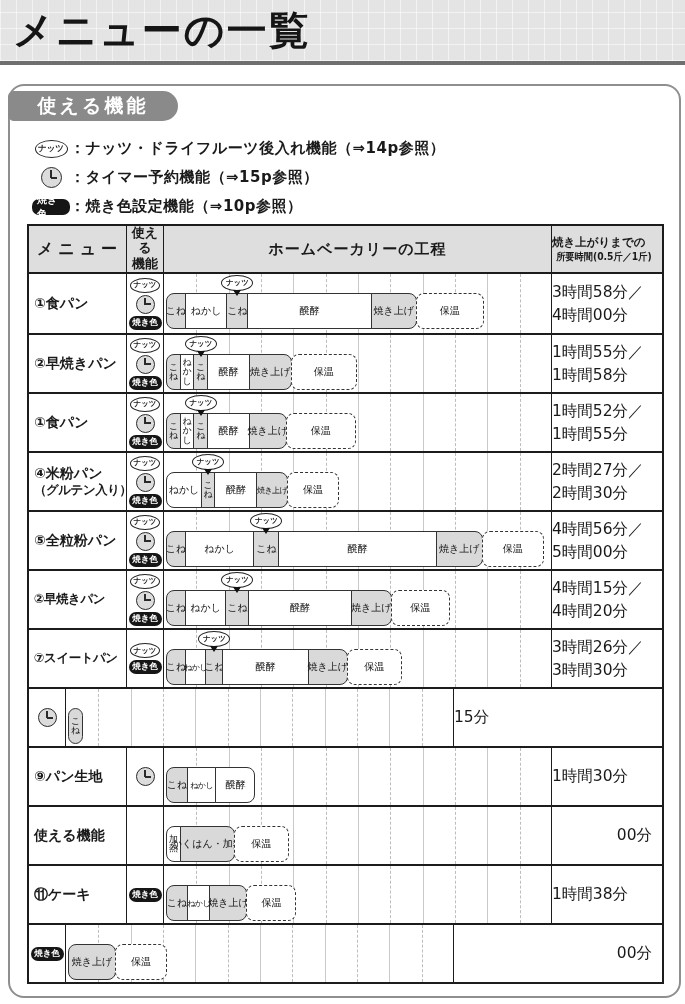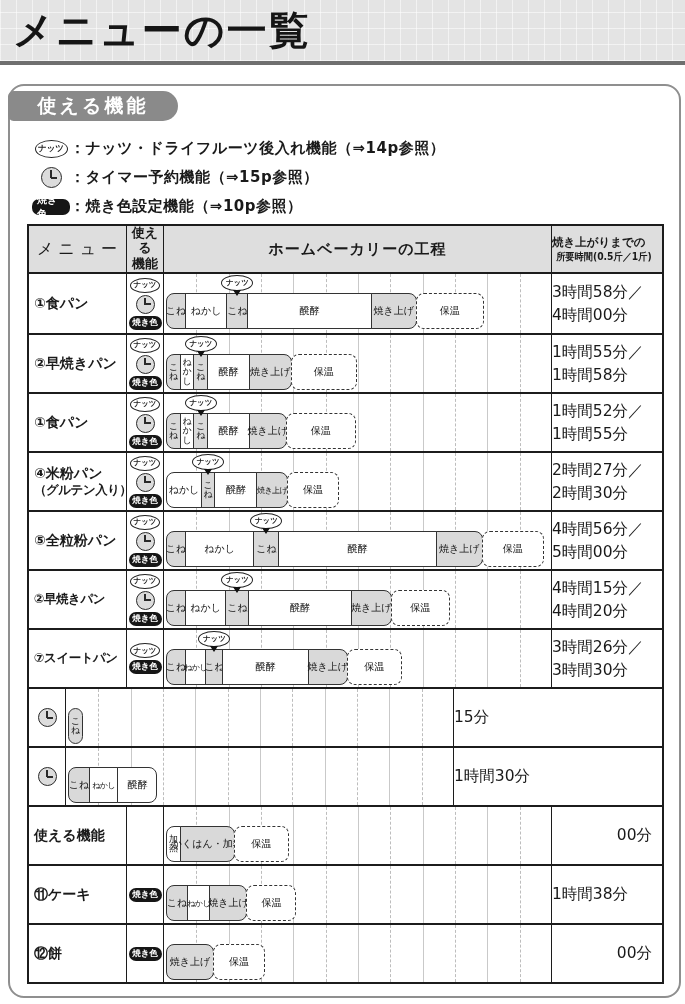--- a/index.html
+++ b/index.html
@@ -55,21 +55,21 @@
   .trow{ display:flex; height:59px; }
   .trow + .trow{ border-top:2px solid #1c1c1c; }
   .cell{ border-right:1.5px solid #1c1c1c; display:flex; }
   .cell:last-child{ border-right:none; }
   .c-menu{ width:98px; flex-direction:column; justify-content:center; padding-left:5px; }
   .c-func{ width:37px; flex-direction:column; align-items:center; justify-content:center; gap:2px; }
   .c-proc{ width:388px; position:relative; overflow:hidden; }
   .c-time{ flex:1; flex-direction:column; justify-content:center; align-items:flex-start; font-size:15.5px; line-height:1.45; }
   .c-time.right{ align-items:flex-end; padding-right:10px; }
 
-  .hrow .c-menu{ align-items:center; justify-content:center; padding-left:4px; font-size:16px; font-weight:normal; letter-spacing:5px; flex-direction:row; }
+  .hrow .c-menu{ align-items:center; justify-content:center; padding-left:4px; font-size:16px; font-weight:bold; letter-spacing:5px; flex-direction:row; }
   .h-func{ font-size:13px; font-weight:bold; line-height:1.15; text-align:center; flex-direction:column; }
   .hrow .c-proc{ display:flex; align-items:center; justify-content:center; font-size:15px; font-weight:bold; letter-spacing:1px; }
   .h-time{ font-size:11.5px; font-weight:bold; line-height:1.3; text-align:center; }
   .h-time .l2{ font-size:10px; transform:scaleX(.92); white-space:nowrap; }
 
   .menu-line{ font-size:14px; font-weight:600; line-height:1.3; white-space:nowrap; }
   .menu-line.small{ font-size:12.5px; letter-spacing:-.5px; }
 
   
   .gl{ position:absolute; top:0; bottom:0; width:0; }
@@ -441,20 +441,23 @@
                 <span>こ</span>
                 <span>ね</span>
               </div>
             </div>
           </div>
           <div class="cell c-time">
             <div>15分</div>
           </div>
         </div>
         <div class="trow">
+          <div class="cell c-menu">
+            <div class="menu-line">⑨パン生地</div>
+          </div>
           <div class="cell c-func">
             <span class="timer timer-sm"></span>
           </div>
           <div class="cell c-proc">
             <div class="gl dash" style="left: 32px;"></div>
             <div class="gl solid" style="left: 65px;"></div>
             <div class="gl dash" style="left: 97px;"></div>
             <div class="gl solid" style="left: 129px;"></div>
             <div class="gl dash" style="left: 162px;"></div>
             <div class="gl solid" style="left: 194px;"></div>
@@ -527,23 +530,20 @@
               <div class="seg tiny" style="width: 24px;">ねかし</div>
               <div class="seg g rR" style="width: 38px;">焼き上げ</div>
               <div class="seg dashed" style="width: 50px;">保温</div>
             </div>
           </div>
           <div class="cell c-time">
             <div>1時間38分</div>
           </div>
         </div>
         <div class="trow">
-          <div class="cell c-menu">
-            <div class="menu-line">⑫餅</div>
-          </div>
           <div class="cell c-func">
             <span class="crust crust-sm">焼き色</span>
           </div>
           <div class="cell c-proc">
             <div class="gl dash" style="left: 32px;"></div>
             <div class="gl solid" style="left: 65px;"></div>
             <div class="gl dash" style="left: 97px;"></div>
             <div class="gl solid" style="left: 129px;"></div>
             <div class="gl dash" style="left: 162px;"></div>
             <div class="gl solid" style="left: 194px;"></div>

